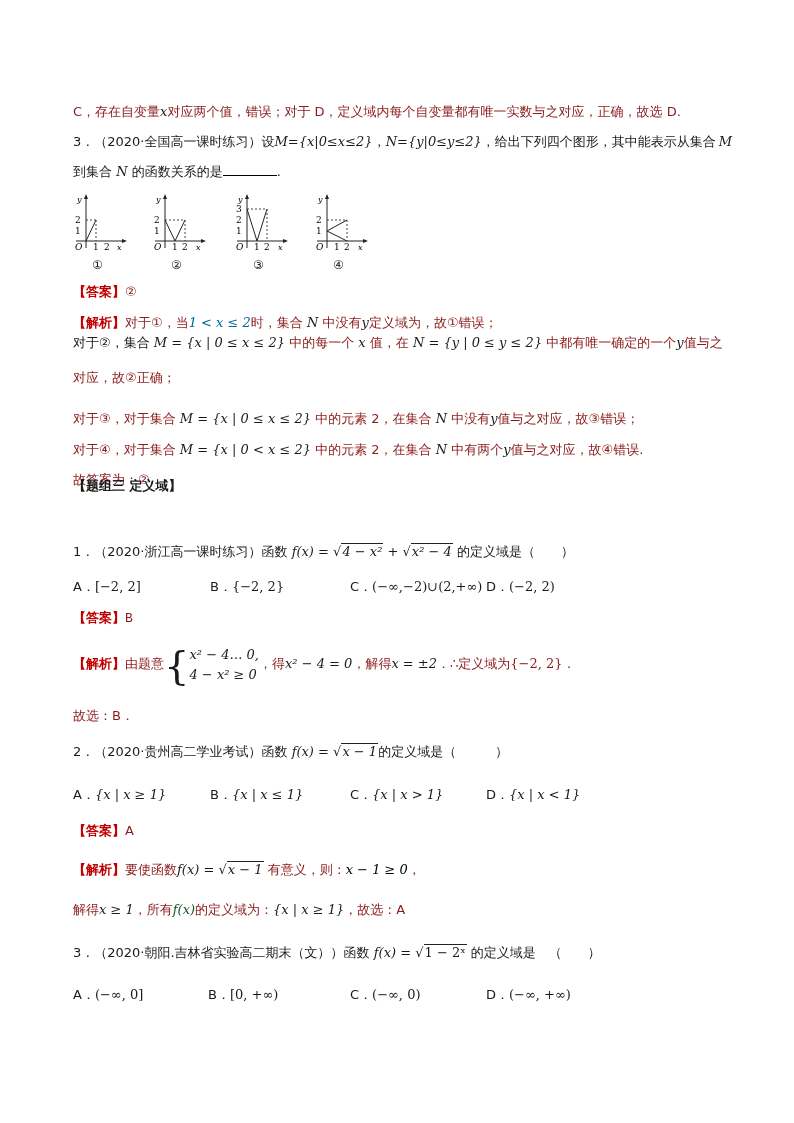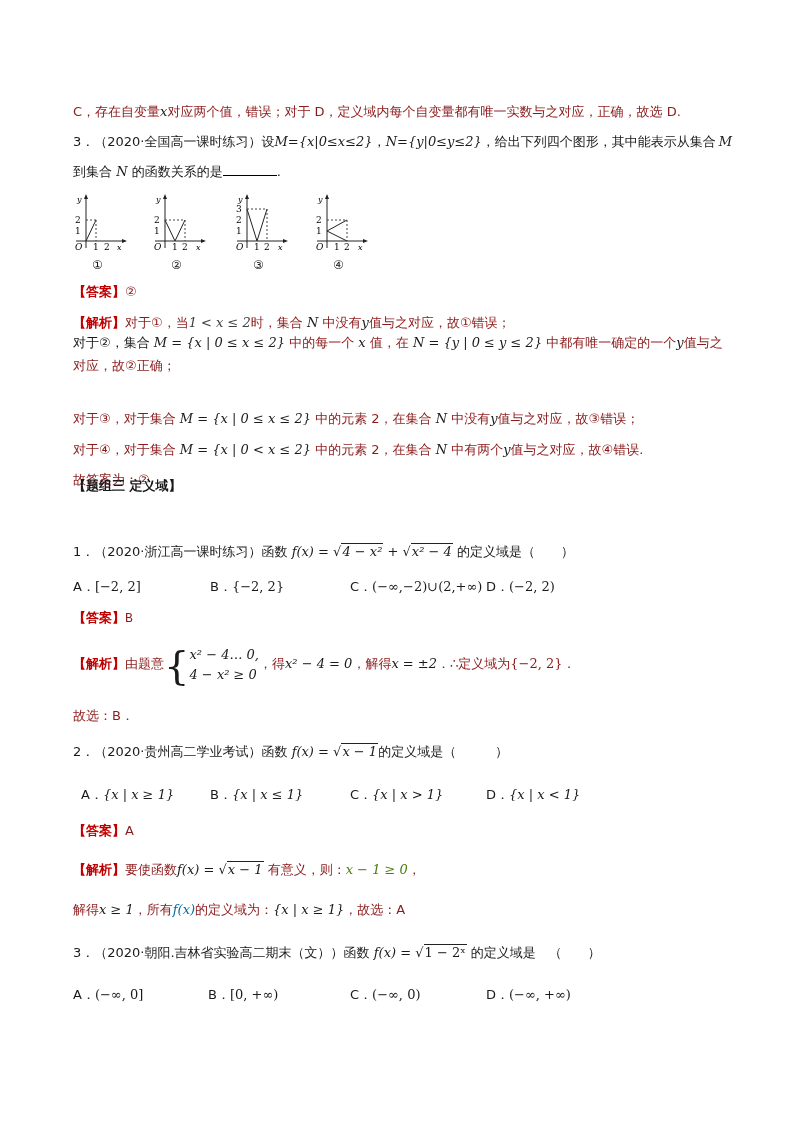--- a/index.html
+++ b/index.html
@@ -105,26 +105,26 @@
   <text x="31" y="57" font-size="9" font-family="DejaVu Serif, serif">2</text>
   <text x="45" y="57" font-size="8" font-style="italic" font-family="DejaVu Serif, serif">x</text>
 </svg>
 <div class="graph-label" style="left:333px">④</div>
 
 <div class="line" style="top:283px;">
   <span class="brk">【答案】</span><span class="red">②</span>
 </div>
 
 <div class="line red" style="top:314px;">
-  <span class="brk">【解析】</span><span>对于①，当</span><span class="math" style="color:#404040">1 &lt; x ≤ 2</span><span>时，集合</span> <span class="math" style="color:#1a1a1a">N</span> <span>中没有</span><span class="math" style="color:#1a1a1a">y</span><span>值与之对应，故①错误；</span>
+  <span class="brk">【解析】</span><span>对于①，当</span><span class="math" style="color:#0369a1">1 &lt; x ≤ 2</span><span>时，集合</span> <span class="math" style="color:#1a1a1a">N</span> <span>中没有</span><span class="math" style="color:#1a1a1a">y</span><span>定义域为，故①错误；</span>
 </div>
 <div class="line red" style="top:334px;">
   <span style="color:#1a1a1a">对于②，集合</span> <span class="math" style="color:#1a1a1a">M = {x | 0 ≤ x ≤ 2}</span> <span>中的每一个</span> <span class="math" style="color:#1a1a1a">x</span> <span>值，在</span> <span class="math" style="color:#1a1a1a">N = {y | 0 ≤ y ≤ 2}</span> <span>中都有唯一确定的一个</span><span class="math" style="color:#1a1a1a">y</span><span>值与之</span>
 </div>
-<div class="line red" style="top:357px;">
+<div class="line red" style="top:369px;">
   <span>对应，故②正确；</span>
 </div>
 <div class="line red" style="top:410px;">
   <span>对于③，对于集合</span> <span class="math" style="color:#1a1a1a">M = {x | 0 ≤ x ≤ 2}</span> <span>中的元素 2，在集合</span> <span class="math" style="color:#1a1a1a">N</span> <span>中没有</span><span class="math" style="color:#1a1a1a">y</span><span>值与之对应，故③错误；</span>
 </div>
 <div class="line red" style="top:441px;">
   <span>对于④，对于集合</span> <span class="math" style="color:#1a1a1a">M = {x | 0 &lt; x ≤ 2}</span> <span>中的元素 2，在集合</span> <span class="math" style="color:#1a1a1a">N</span> <span>中有两个</span><span class="math" style="color:#1a1a1a">y</span><span>值与之对应，故④错误.</span>
 </div>
 <div class="line red" style="top:471px;">
   <span>故答案为：②.</span>
@@ -150,33 +150,33 @@
   <span class="brk">【解析】</span><span>由题意</span><span class="brace" style="color:#1a1a1a">{</span><span class="sys math" style="color:#1a1a1a"><span>x² − 4… 0,</span><br><span>4 − x² ≥ 0</span></span><span>，得</span><span class="math" style="color:#1a1a1a">x² − 4 = 0</span><span>，解得</span><span class="math" style="color:#1a1a1a">x = ±2</span><span>．∴定义域为</span><span class="mathn">{−2, 2}</span><span>．</span>
 </div>
 <div class="line red" style="top:707px;">
   <span>故选：B．</span>
 </div>
 
 <div class="line" style="top:743px;">
   <span>2．（2020·贵州高二学业考试）函数</span> <span class="math">f(x) =</span> √<span class="sqrt math">x − 1</span><span>的定义域是（　　　）</span>
 </div>
 <div class="line" style="top:786px; width:660px;">
-  <span class="opt" style="left:8px"><span>A．</span><span class="math">{x | x ≥ 1}</span></span>
+  <span class="opt" style="left:0"><span>A．</span><span class="math">{x | x ≥ 1}</span></span>
   <span class="opt" style="left:137px"><span>B．</span><span class="math">{x | x ≤ 1}</span></span>
   <span class="opt" style="left:277px"><span>C．</span><span class="math">{x | x &gt; 1}</span></span>
   <span class="opt" style="left:413px"><span>D．</span><span class="math">{x | x &lt; 1}</span></span>
 </div>
 <div class="line" style="top:822px;">
   <span class="brk">【答案】</span><span class="red">A</span>
 </div>
 <div class="line red" style="top:861px;">
-  <span class="brk">【解析】</span><span>要使函数</span><span class="math" style="color:#1a1a1a">f(x) =</span> <span style="color:#1a1a1a">√</span><span class="sqrt math" style="color:#1a1a1a">x − 1</span> <span>有意义，则：</span><span class="math" style="color:#4d7c0f">x − 1 ≥ 0</span><span>，</span>
+  <span class="brk">【解析】</span><span>要使函数</span><span class="math" style="color:#1a1a1a">f(x) =</span> <span style="color:#1a1a1a">√</span><span class="sqrt math" style="color:#1a1a1a">x − 1</span> <span>有意义，则：</span><span class="math" style="color:#000000">x − 1 ≥ 0</span><span>，</span>
 </div>
 <div class="line red" style="top:901px;">
-  <span>解得</span><span class="math" style="color:#1a1a1a">x ≥ 1</span><span>，所有</span><span class="math" style="color:#0369a1">f(x)</span><span>的定义域为：</span><span class="math" style="color:#1a1a1a">{x | x ≥ 1}</span><span>，故选：</span><span>A</span>
+  <span>解得</span><span class="math" style="color:#1a1a1a">x ≥ 1</span><span>，所有</span><span class="math" style="color:#14532d">f(x)</span><span>的定义域为：</span><span class="math" style="color:#1a1a1a">{x | x ≥ 1}</span><span>，故选：</span><span>A</span>
 </div>
 
 <div class="line" style="top:944px;">
   <span>3．（2020·朝阳.吉林省实验高二期末（文））函数</span> <span class="math">f(x) =</span> √<span class="sqrt mathn">1 − 2ˣ</span> <span>的定义域是　（　　）</span>
 </div>
 <div class="line" style="top:986px; width:660px;">
   <span class="opt" style="left:0"><span>A．</span><span class="mathn">(−∞, 0]</span></span>
   <span class="opt" style="left:135px"><span>B．</span><span class="mathn">[0, +∞)</span></span>
   <span class="opt" style="left:277px"><span>C．</span><span class="mathn">(−∞, 0)</span></span>
   <span class="opt" style="left:413px"><span>D．</span><span class="mathn">(−∞, +∞)</span></span>

